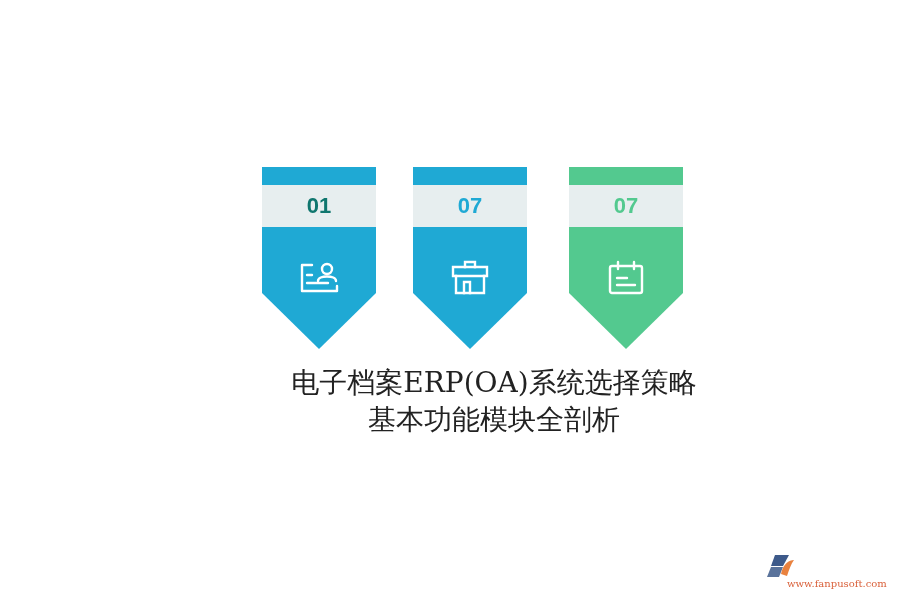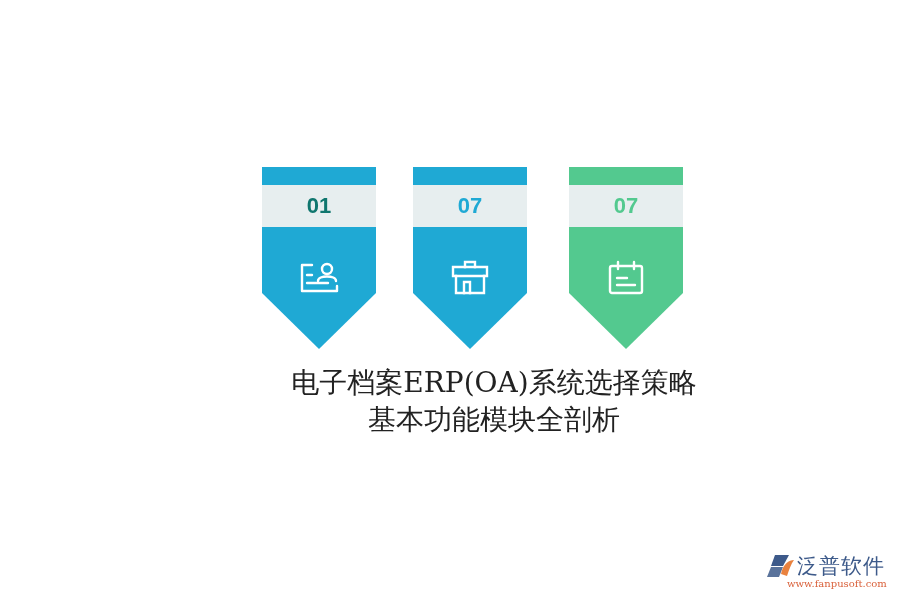--- a/index.html
+++ b/index.html
@@ -77,15 +77,14 @@
 
 <div class="title" style="top:364px;">电子档案ERP(OA)系统选择策略</div>
 <div class="title" style="top:401px;">基本功能模块全剖析</div>
 
 <div class="logo">
   <svg class="mark" width="28" height="24" viewBox="0 0 28 24">
     <polygon points="8,1 22,1 16,12 4,12" fill="#3d5a8a"></polygon>
     <polygon points="4,13 16,13 12,23 0,23" fill="#3d5a8a" opacity="0.85"></polygon>
     <path d="M14 20 C16 10 22 6 27 6 C24 10 22 16 20 22 Z" fill="#e9823f"></path>
   </svg>
-  <div class="name">泛普软件</div>
   <div class="url">www.fanpusoft.com</div>
 </div>
 
 </body></html>

